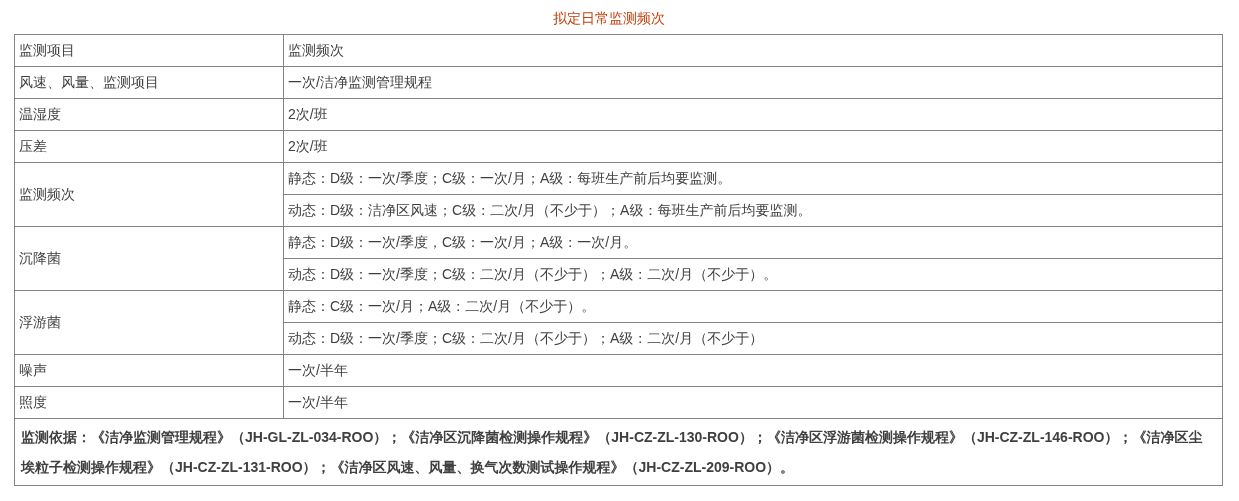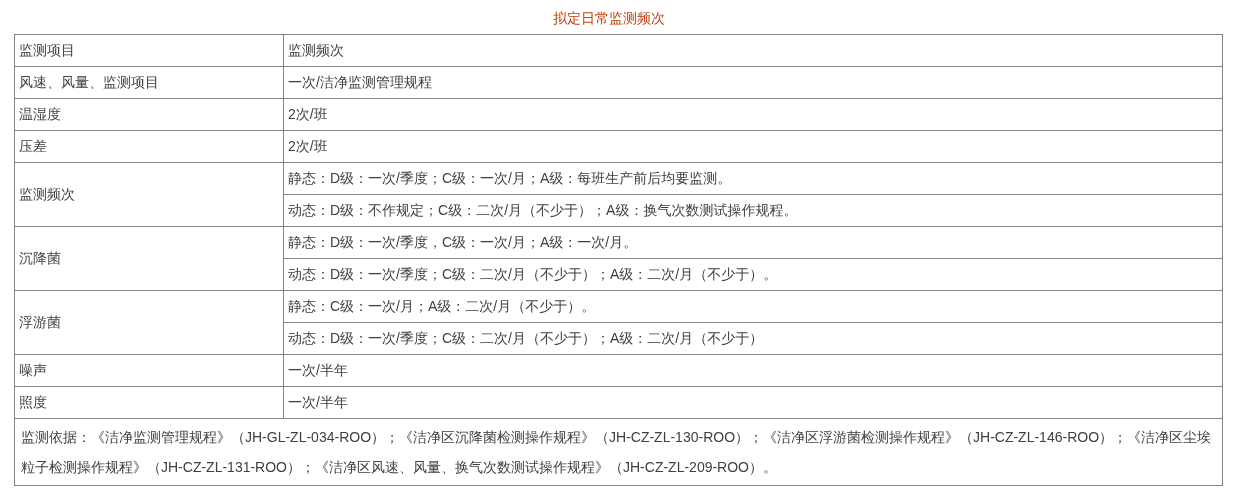--- a/index.html
+++ b/index.html
@@ -41,20 +41,21 @@
     color: #404040;
     overflow: hidden;
     white-space: nowrap;
   }
   table.monitoring-table tfoot td {
     height: auto;
     white-space: normal;
     word-break: break-all;
     line-height: 30px;
     padding: 3px 6px;
+    font-weight: bold;
   }
 </style>
 </head>
 <body>
 
 <div class="page">
   <div class="page-title">拟定日常监测频次</div>
 
   <table class="monitoring-table">
     <colgroup>
@@ -78,21 +79,21 @@
         </tr>
         <tr>
           <td rowspan="1">压差</td>
           <td>2次/班</td>
         </tr>
         <tr>
           <td rowspan="2">监测频次</td>
           <td>静态：D级：一次/季度；C级：一次/月；A级：每班生产前后均要监测。</td>
         </tr>
         <tr>
-          <td>动态：D级：不作规定；C级：二次/月（不少于）；A级：换气次数测试操作规程。</td>
+          <td>动态：D级：洁净区风速；C级：二次/月（不少于）；A级：每班生产前后均要监测。</td>
         </tr>
         <tr>
           <td rowspan="2">沉降菌</td>
           <td>静态：D级：一次/季度，C级：一次/月；A级：一次/月。</td>
         </tr>
         <tr>
           <td>动态：D级：一次/季度；C级：二次/月（不少于）；A级：二次/月（不少于）。</td>
         </tr>
         <tr>
           <td rowspan="2">浮游菌</td>

